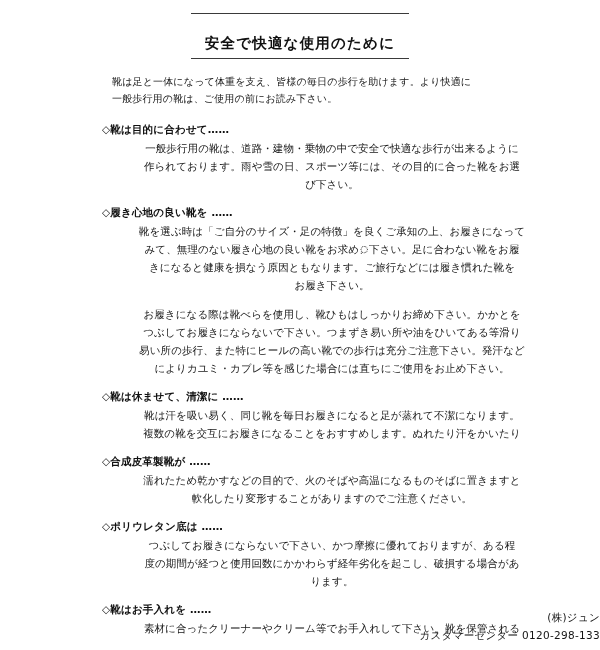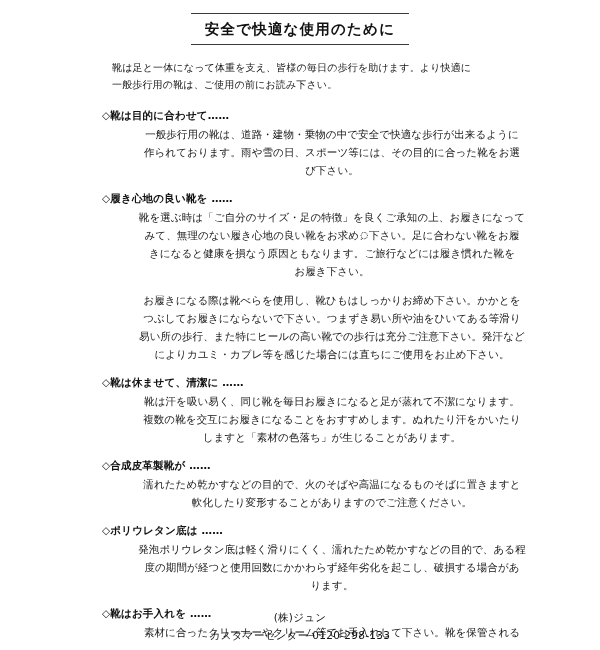--- a/index.html
+++ b/index.html
@@ -23,21 +23,21 @@
   }
   .title-wrap {
     display: flex;
     justify-content: center;
     margin-top: 13px;
   }
   .title {
     font-size: 14.5px;
     font-weight: 700;
     letter-spacing: 1.2px;
-    padding: 6px 14px 5px 14px;
+    padding: 20px 14px 5px 14px;
     border-top: 1px solid #3a3a3a;
     border-bottom: 1px solid #3a3a3a;
     color: #111;
     white-space: nowrap;
   }
   .content {
     margin: 14px 0 0 0;
     padding: 0 60px 0 112px;
     box-sizing: border-box;
   }
@@ -73,21 +73,21 @@
   }
   .sec-body .ln {
     display: block;
     white-space: nowrap;
   }
   .footer {
     position: absolute;
     left: 0;
     right: 0;
     bottom: 18px;
-    text-align: center;
+    text-align: right;
     font-size: 10.5px;
     line-height: 1.7;
     color: #141414;
     letter-spacing: 0.3px;
   }
   .footer .company {
     display: block;
   }
   .footer .center {
     display: block;
@@ -135,36 +135,35 @@
         <span class="ln">易い所の歩行、また特にヒールの高い靴での歩行は充分ご注意下さい。発汗など</span>
         <span class="ln">によりカユミ・カブレ等を感じた場合には直ちにご使用をお止め下さい。</span>
       </p>
     </div>
 
     <div class="section">
       <p class="sec-head">◇靴は休ませて、清潔に ……</p>
       <p class="sec-body">
         <span class="ln">靴は汗を吸い易く、同じ靴を毎日お履きになると足が蒸れて不潔になります。</span>
         <span class="ln">複数の靴を交互にお履きになることをおすすめします。ぬれたり汗をかいたり</span>
-        <span class="ln">しますと「素材の色落ち」が生じることがあります。</span>
       </p>
     </div>
 
     <div class="section">
       <p class="sec-head">◇合成皮革製靴が ……</p>
       <p class="sec-body">
         <span class="ln">濡れたため乾かすなどの目的で、火のそばや高温になるものそばに置きますと</span>
         <span class="ln">軟化したり変形することがありますのでご注意ください。</span>
       </p>
     </div>
 
     <div class="section">
       <p class="sec-head">◇ポリウレタン底は ……</p>
       <p class="sec-body">
-        <span class="ln">発泡ポリウレタン底は軽く滑りにくく、濡れたため乾かすなどの目的で、ある程</span>
+        <span class="ln">つぶしてお履きにならないで下さい、かつ摩擦に優れておりますが、ある程</span>
         <span class="ln">度の期間が経つと使用回数にかかわらず経年劣化を起こし、破損する場合があ</span>
         <span class="ln">ります。</span>
       </p>
     </div>
 
     <div class="section">
       <p class="sec-head">◇靴はお手入れを ……</p>
       <p class="sec-body">
         <span class="ln">素材に合ったクリーナーやクリーム等でお手入れして下さい。靴を保管される</span>
 

